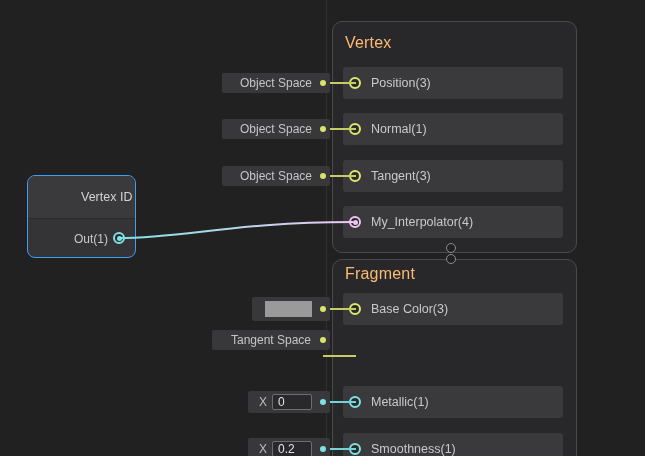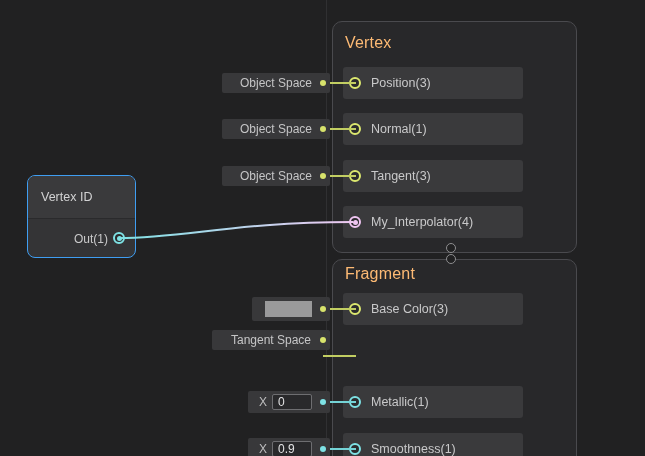--- a/index.html
+++ b/index.html
@@ -13,21 +13,21 @@
   
   .stack{position:absolute;left:332px;width:245px;background:#28282a;
          border:1px solid #4a4a4e;border-radius:10px;box-sizing:border-box;}
   .stack.vertex{top:21px;height:232px;}
   .stack.fragment{top:259px;height:210px;}
   .stack-title{position:absolute;left:12px;font-size:16px;color:#fdba74;letter-spacing:.2px;}
   .stack.vertex .stack-title{top:12px;}
   .stack.fragment .stack-title{top:5px;}
 
   
-  .block-row{position:absolute;left:343px;width:180px;height:32px;
+  .block-row{position:absolute;left:343px;width:220px;height:32px;
              background:#3a3a3c;border-radius:3px;z-index:1;}
   .row-label{position:absolute;left:28px;top:0;line-height:32px;font-size:12.5px;color:#c9c9ca;white-space:nowrap;}
   .port{position:absolute;left:6px;top:10px;width:8px;height:8px;border:2px solid;border-radius:50%;
         background:#2b2b2d;z-index:4;}
   .port.yellow{border-color:#dce86f;}
   .port.cyan{border-color:#7ee2e5;}
   .port.pink{border-color:#efc4f1;}
   .pdot{position:absolute;left:1.5px;top:1.5px;width:5px;height:5px;border-radius:50%;}
   .pdot.pink{background:#efc4f1;}
   .pdot.cyan{background:#7ee2e5;}
@@ -51,21 +51,21 @@
   .chip.v1chip .chip-dot{top:8px;}
   .x-label{position:absolute;left:11px;top:0;line-height:22px;font-size:12px;color:#bdbdbe;}
   .v1box{position:absolute;left:24px;top:3px;width:40px;height:16px;background:#29292b;
          border:1px solid #6e6e71;border-radius:2px;box-sizing:border-box;}
   .v1val{display:block;line-height:14px;font-size:12px;color:#e2e2e3;padding-left:5px;}
 
   
   .node{position:absolute;left:27px;top:175px;width:109px;height:83px;background:#343436;
         border:1.5px solid #3f9ef2;border-radius:8px;box-sizing:border-box;overflow:hidden;z-index:1;}
   .node-header{height:42px;background:#3a3a3c;border-bottom:1px solid #2a2a2c;}
-  .node-title{display:block;line-height:42px;padding-left:13px;font-size:12.5px;color:#d2d2d3;}
+  .node-title{display:block;line-height:42px;padding-left:13px;font-size:12.5px;color:#d2d2d3;margin-left:40px;}
   .node-out-label{position:absolute;right:27px;top:53px;line-height:20px;font-size:12px;color:#c9c9ca;}
   .node-port{position:absolute;left:85px;top:56px;width:8px;height:8px;border:2px solid #7ee2e5;
              border-radius:50%;background:#2b2b2d;}
 
   
   .connector-circle{position:absolute;width:10px;height:10px;border:1.5px solid #8e8e90;border-radius:50%;
                     background:#212122;box-sizing:border-box;z-index:2;}
   .wire-svg{position:absolute;left:0;top:0;z-index:3;}
 </style>
 </head>
@@ -151,21 +151,21 @@
     <span class="v1box">
         <span class="v1val">0</span>
       </span>
     <span class="chip-dot dot-cyan"></span>
   </div>
 
   <div class="mini-wire mw-cyan" style="top:448px"></div>
   <div class="chip v1chip" style="left:248px;top:438px;width:82px">
     <span class="x-label">X</span>
     <span class="v1box">
-        <span class="v1val">0.9</span>
+        <span class="v1val">0.2</span>
       </span>
     <span class="chip-dot dot-cyan"></span>
   </div>
 
   <div class="connector-circle" style="left:446px;top:243px"></div>
   <div class="connector-circle" style="left:446px;top:254px"></div>
 
   <div class="node">
     <div class="node-header">
       <span class="node-title">Vertex ID</span>

